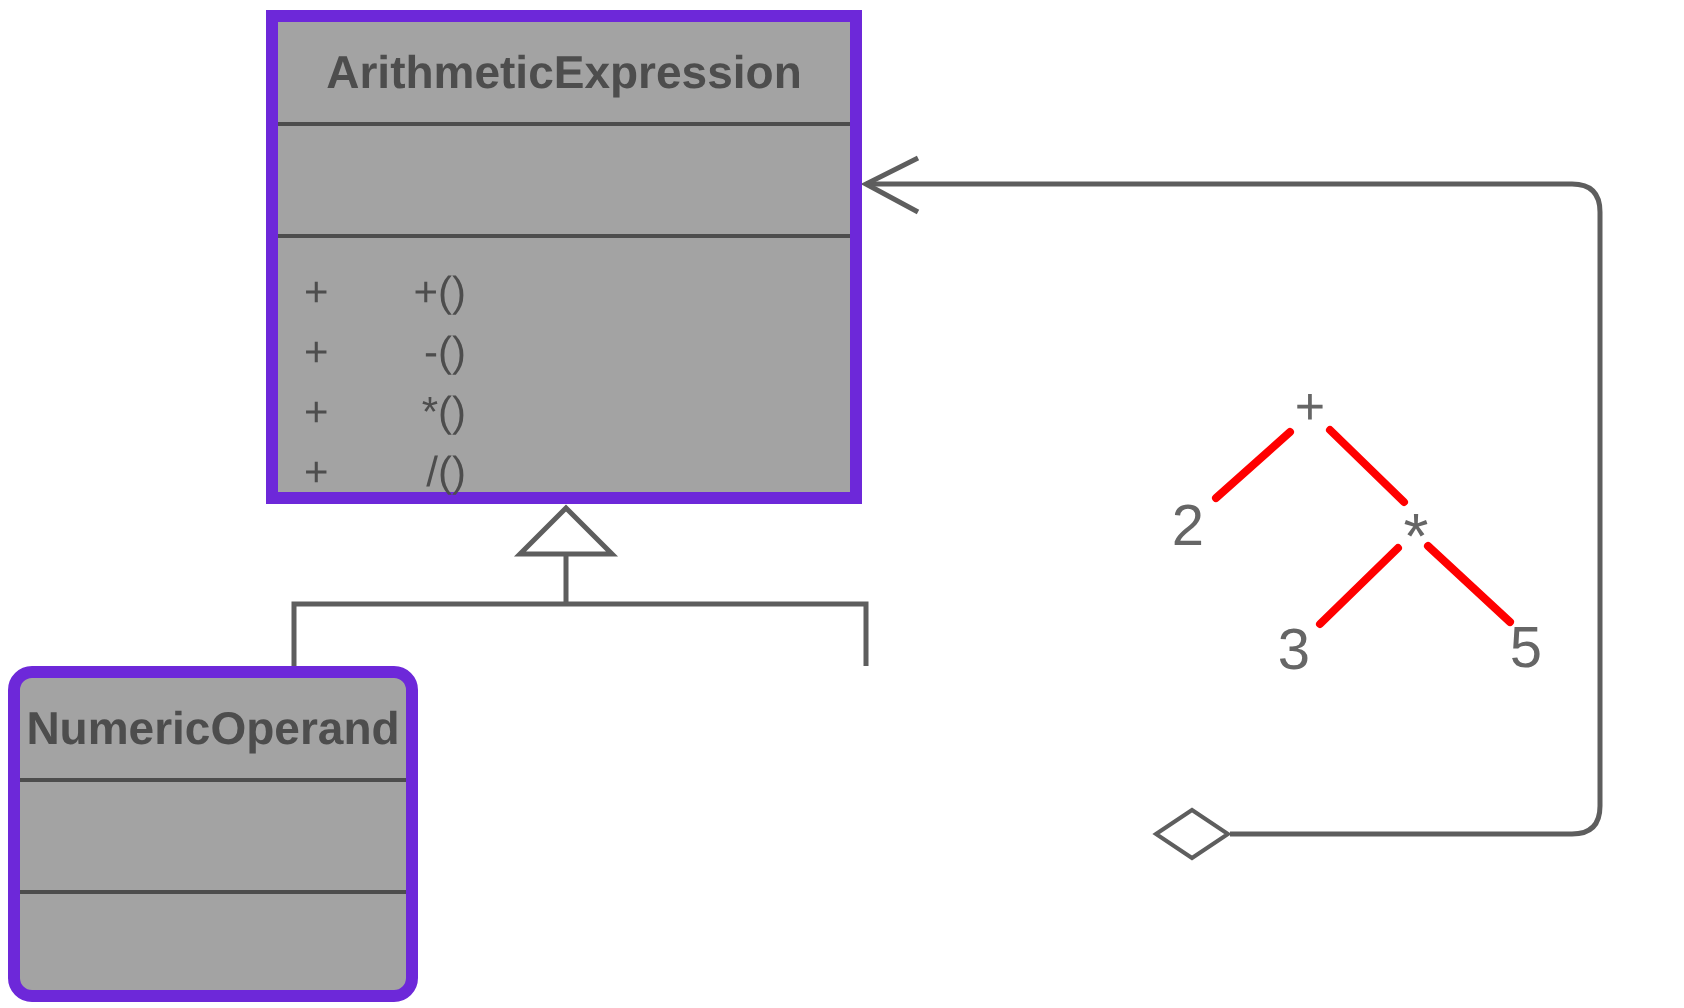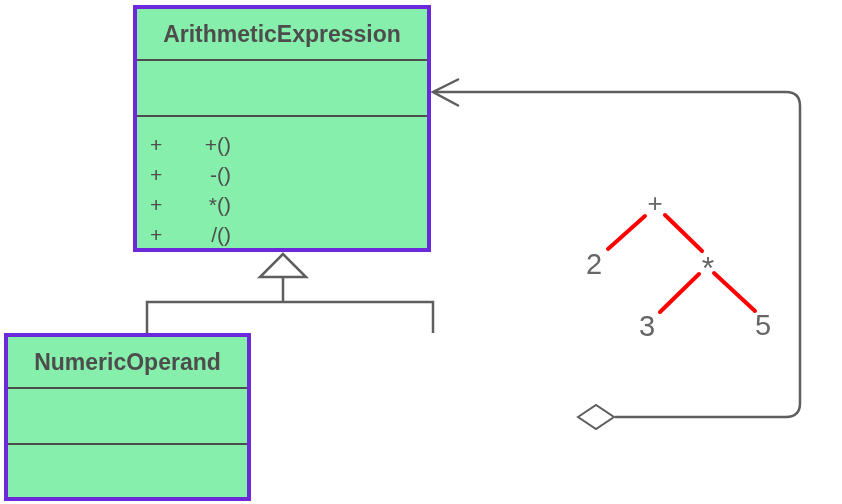--- a/index.html
+++ b/index.html
@@ -38,22 +38,22 @@
     stroke-linejoin: miter;
   }
   .red-edge {
     stroke: #ff0000;
     stroke-width: 4;
     stroke-linecap: round;
   }
   .uml-class {
     position: absolute;
     box-sizing: border-box;
-    background: #86efac;
-    border: 4px solid #6d28d9;
+    background: #a3a3a3;
+    border: 6px solid #6d28d9;
   }
   .uml-title {
     box-sizing: border-box;
     height: 52px;
     border-bottom: 2px solid #4d4d4d;
     display: flex;
     align-items: center;
     justify-content: center;
     font-size: 23px;
     font-weight: bold;
@@ -137,21 +137,21 @@
         <span class="vis">+</span>
         <span class="sig">*()</span>
       </div>
       <div class="method-row">
         <span class="vis">+</span>
         <span class="sig">/()</span>
       </div>
     </div>
   </div>
 
-  <div class="uml-class" style="left:4px; top:333px; width:247px; height:168px;">
+  <div class="uml-class" style="left:4px; top:333px; width:205px; height:168px;border-radius:12px;">
     <div class="uml-title">NumericOperand</div>
     <div class="uml-attrs"></div>
     <div class="uml-methods"></div>
   </div>
 
 
   <span class="tree-node op-plus" style="left:655px; top:203px;">+</span>
   <span class="tree-node" style="left:594px; top:264px;">2</span>
   <span class="tree-node op-star" style="left:708px; top:268px;">*</span>
   <span class="tree-node" style="left:647px; top:326px;">3</span>

